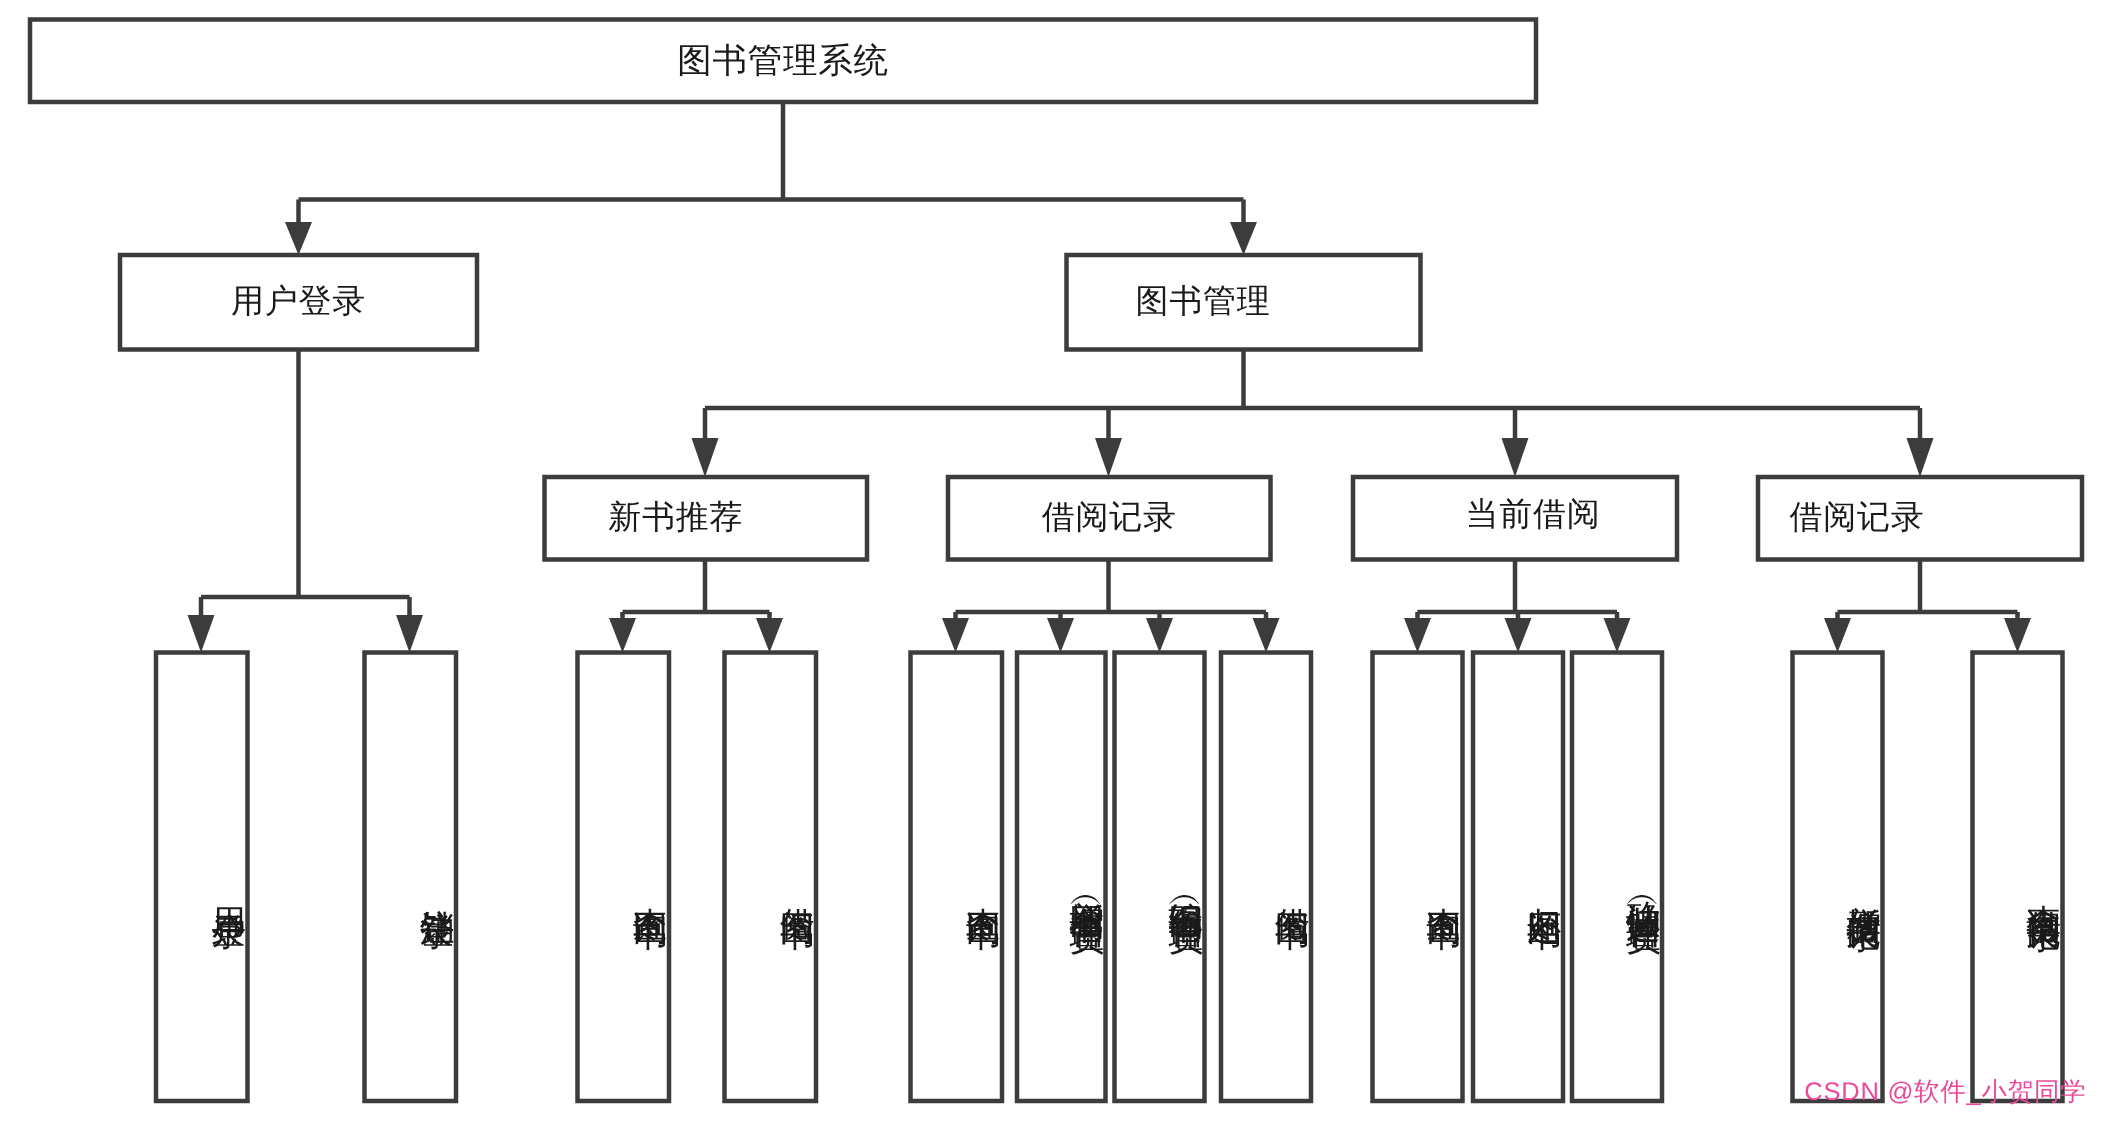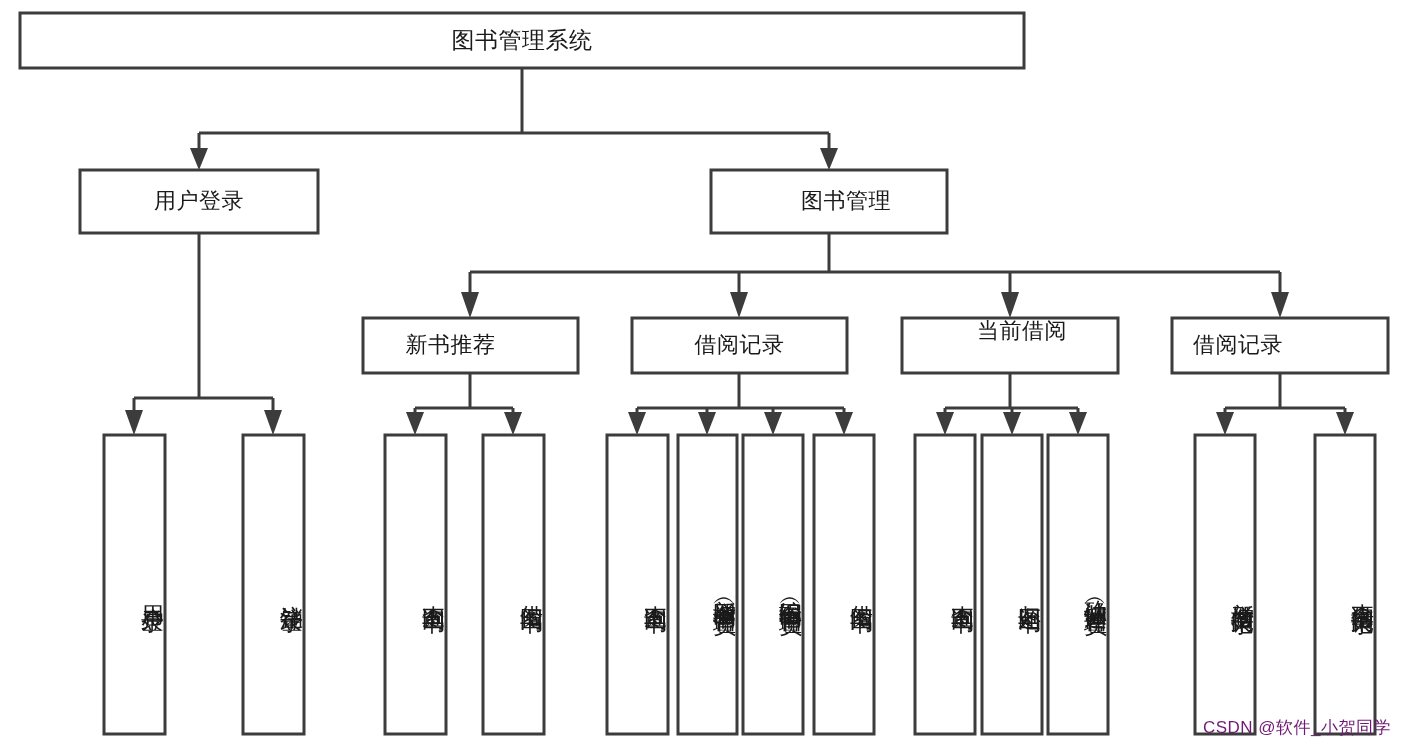--- a/index.html
+++ b/index.html
@@ -63,21 +63,21 @@
     font-size: 23px;
     letter-spacing: 2px;
     padding-top: 6px;
     align-items: flex-start;
   }
   .watermark {
     position: absolute;
     right: 14px;
     bottom: 8px;
     font-size: 17px;
-    color: #701a75;
+    color: #ec4899;
     letter-spacing: 0.5px;
     white-space: nowrap;
     user-select: none;
   }
 </style>
 </head>
 <body>
 
 <div id="diagram-root">
 
@@ -184,25 +184,25 @@
     <rect class="node-rect" x="982" y="435" width="60" height="299"></rect>
     <rect class="node-rect" x="1048" y="435" width="60" height="299"></rect>
 
     <rect class="node-rect" x="1195" y="435" width="60" height="299"></rect>
     <rect class="node-rect" x="1315" y="435" width="60" height="299"></rect>
   </svg>
 
   <div class="node-label horizontal root" style="left:20px; top:13px; width:1004px; height:55px;">图书管理系统</div>
 
   <div class="node-label horizontal" style="left:80px; top:170px; width:238px; height:63px;">用户登录</div>
-  <div class="node-label horizontal" style="left:728px; top:170px; width:236px; height:63px;">图书管理</div>
+  <div class="node-label horizontal" style="left:684px; top:170px; width:236px; height:63px;">图书管理</div>
 
   <div class="node-label horizontal" style="left:343px; top:318px; width:215px; height:55px;">新书推荐</div>
   <div class="node-label horizontal" style="left:632px; top:318px; width:215px; height:55px;">借阅记录</div>
-  <div class="node-label horizontal" style="left:902px; top:304px; width:240px; height:55px;">当前借阅</div>
+  <div class="node-label horizontal" style="left:902px; top:318px; width:240px; height:55px;font-family:Liberation Mono, monospace;">当前借阅</div>
   <div class="node-label horizontal" style="left:1130px; top:318px; width:216px; height:55px;">借阅记录</div>
 
   <div class="node-label vertical" style="left:104px; top:435px; width:61px; height:299px;">用户登录</div>
   <div class="node-label vertical" style="left:243px; top:435px; width:61px; height:299px;">注销登录</div>
 
   <div class="node-label vertical" style="left:385px; top:435px; width:61px; height:299px;">查询图书</div>
   <div class="node-label vertical" style="left:483px; top:435px; width:61px; height:299px;">借阅图书</div>
 
   <div class="node-label vertical" style="left:607px; top:435px; width:61px; height:299px;">查询图书</div>
   <div class="node-label vertical" style="left:678px; top:435px; width:59px; height:299px;">新增图书（管理员）</div>

